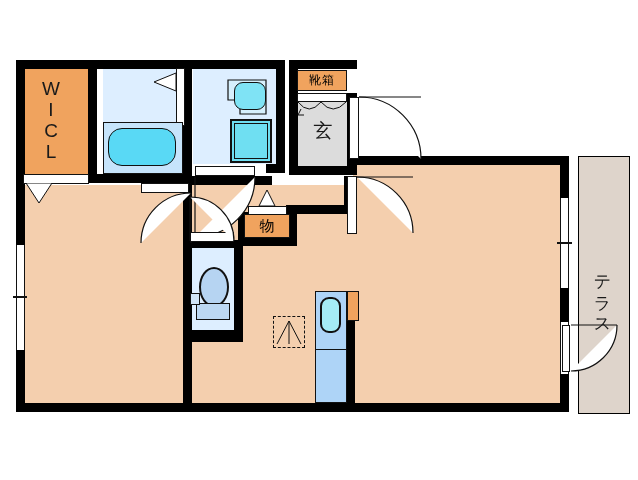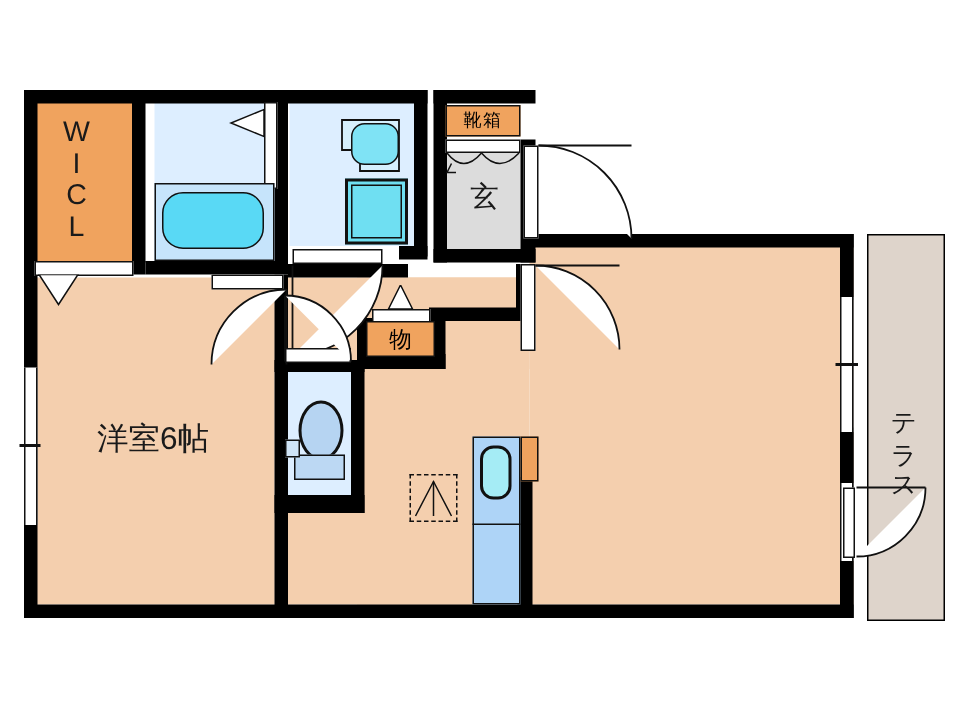--- a/index.html
+++ b/index.html
@@ -233,22 +233,19 @@
   </div>
 
   <div class="label" style="left:305px;top:118px;width:36px;text-align:center;font-size:19px;">
     <span>玄</span>
   </div>
 
   <div class="closetlabelbox" style="left:244px;top:214px;width:46px;height:24px;">
     <span style="font-size:15px;">物</span>
   </div>
 
-  <div class="label" style="left:47px;top:278px;width:110px;text-align:center;font-size:21px;">
-    <span>洋室6帖</span>
-  </div>
 
 
   <div class="vlabel" style="left:592px;top:248px;width:22px;height:96px;font-size:17px;text-align:center;">
     <span>テラス</span>
   </div>
 
 </div>
 
 </body></html>

